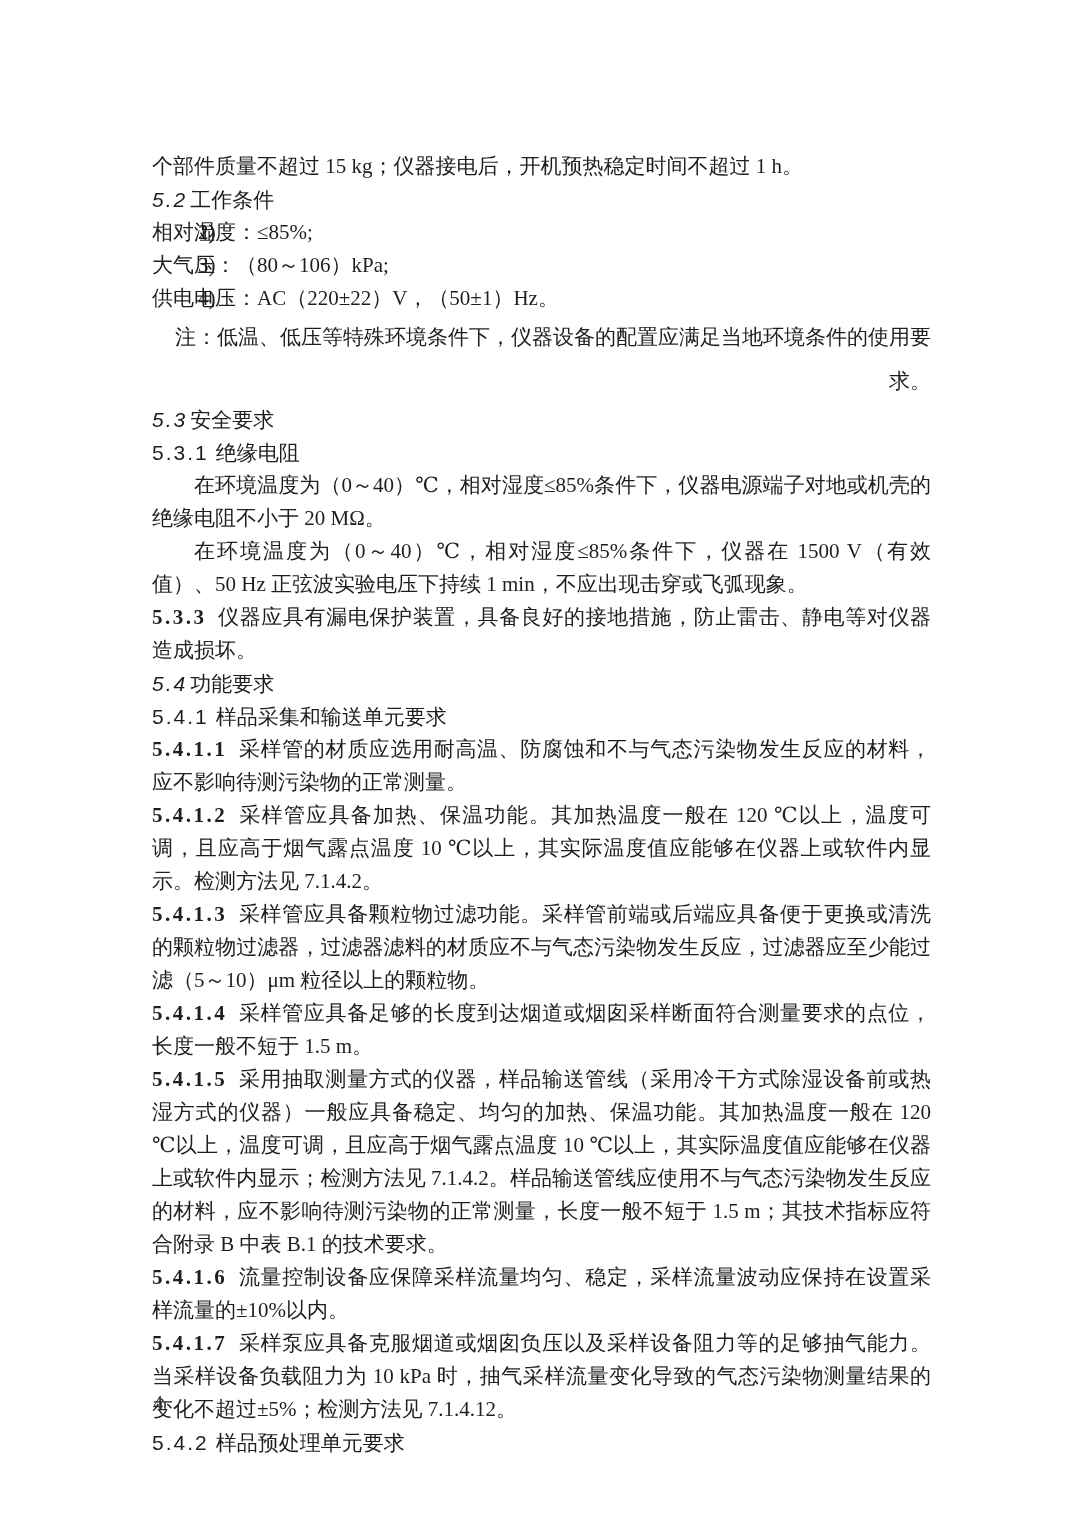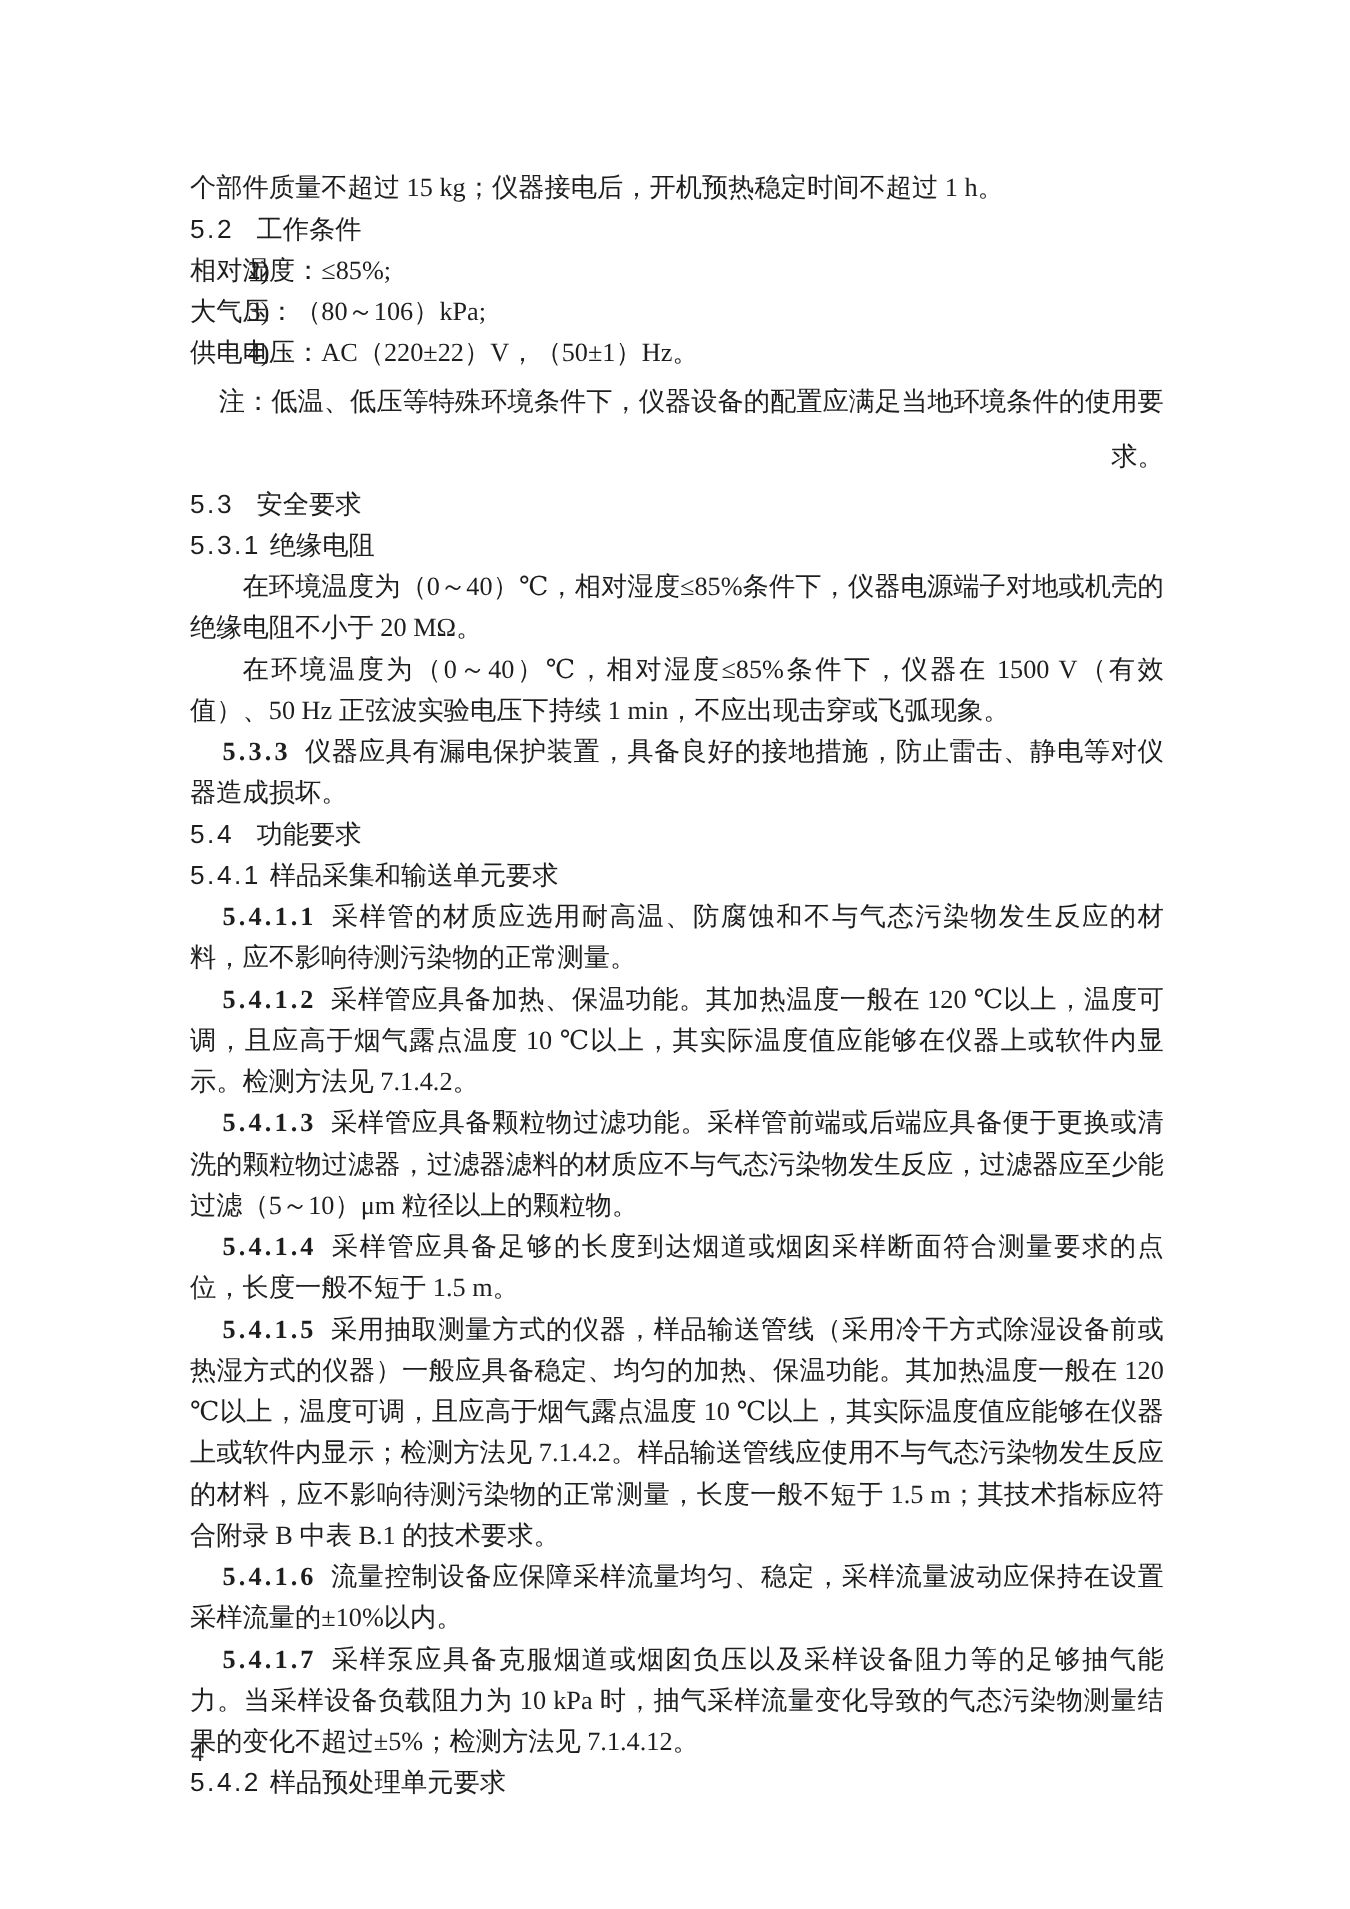--- a/index.html
+++ b/index.html
@@ -12,21 +12,21 @@
     overflow: hidden;
   }
   .doc-page {
     position: absolute;
     inset: 0;
     background: #ffffff;
   }
   .content {
     position: absolute;
     left: 152px;
-    top: 134px;
+    top: 150px;
     width: 779px;
     font-family: "Liberation Serif", "DejaVu Serif", serif;
     font-size: 21px;
     line-height: 33px;
     color: #1e1e1e;
     text-align: justify;
   }
   .content p, .content h2, .content h3 {
     margin: 0;
     padding: 0;
@@ -34,21 +34,21 @@
     font-weight: normal;
   }
   
   .indent { text-indent: 42px; }
   
   .h2, .h3 {
     font-family: "Liberation Sans", "DejaVu Sans", sans-serif;
     font-weight: 700;
     text-align: left;
   }
-  .h2 .num { letter-spacing: 2px; margin-right: 18px; }
+  .h2 .num { letter-spacing: 2px; margin-right: 3px; font-style: italic; }
   .h3 .num { letter-spacing: 2px; margin-right: 7px; }
   
   .li {
     position: relative;
     padding-left: 78px;
     margin: 2px 0;
     text-align: left;
   }
   .li .lnum {
     position: absolute;
@@ -61,21 +61,20 @@
     line-height: 44px;
     padding-left: 21px;
     text-align: right;
   }
   
   .cnum {
     font-weight: 700;
     letter-spacing: 2.5px;
     margin-right: 11px;
     font-family: "Liberation Serif", "DejaVu Serif", serif;
-    margin-left: 26px;
   }
   .page-number {
     position: absolute;
     left: 153px;
     top: 1392px;
     font-family: "Liberation Serif", "DejaVu Serif", serif;
     font-size: 20px;
     color: #2a2a2a;
   }
 </style>

